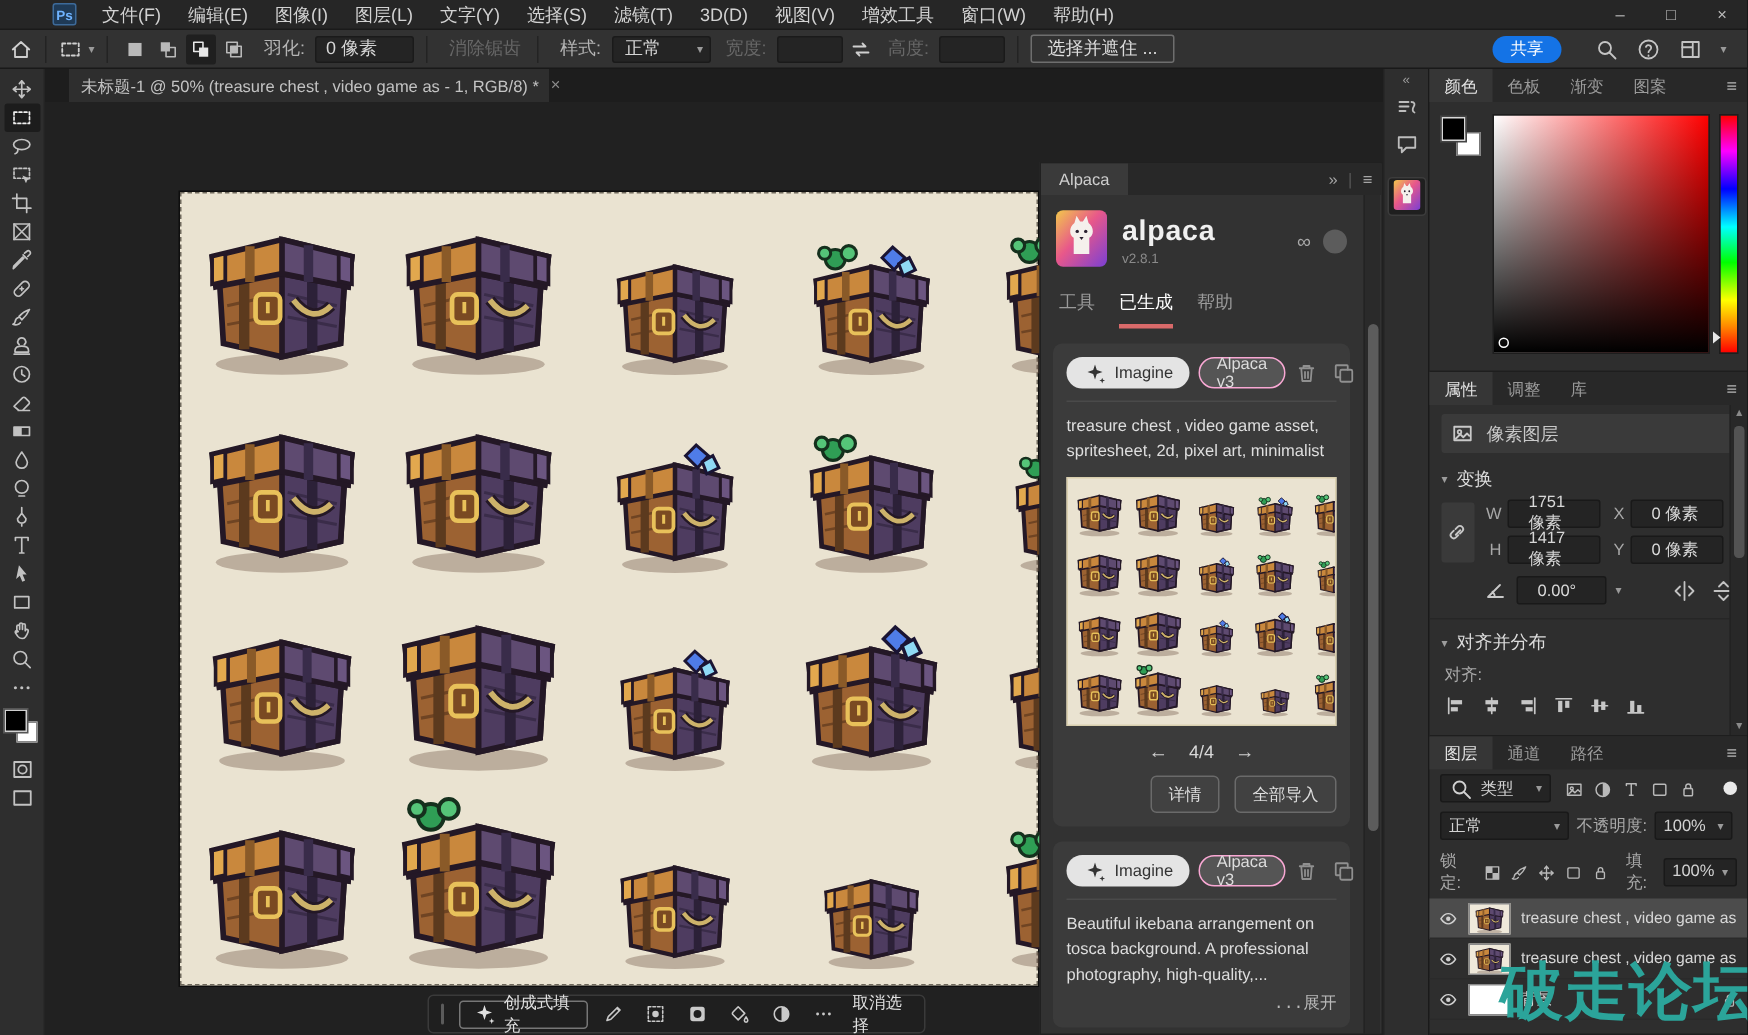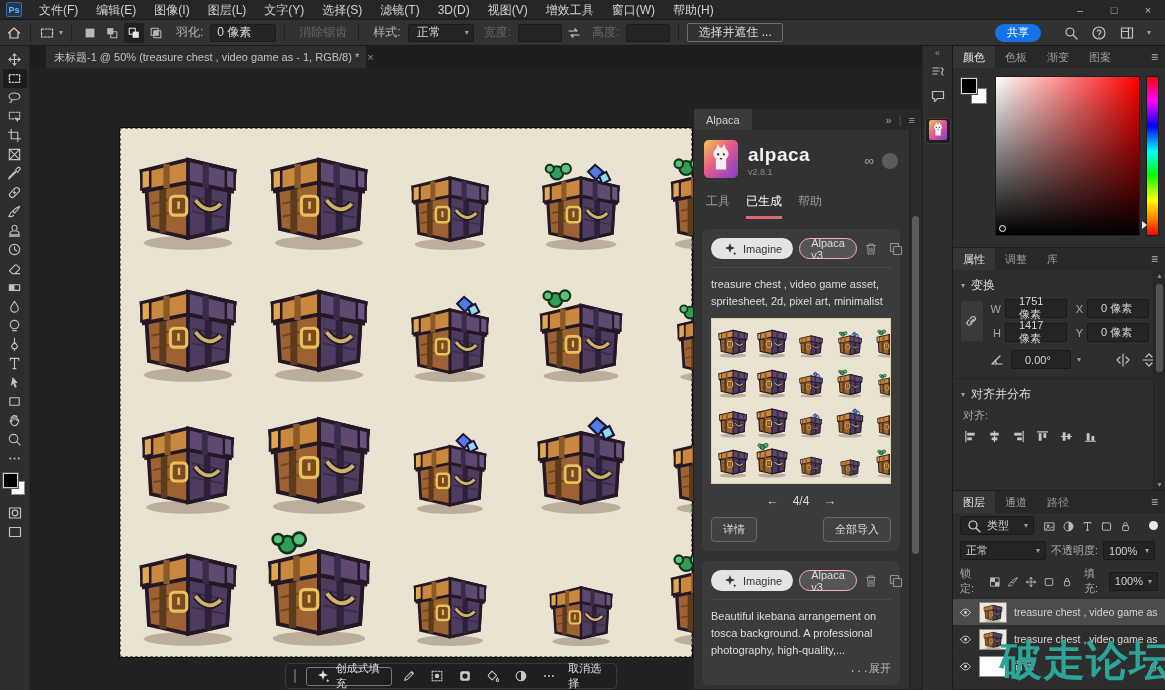--- a/index.html
+++ b/index.html
@@ -3,21 +3,21 @@
 <meta charset="utf-8">
 <style>
   *{margin:0;padding:0;box-sizing:border-box;}
   html,body{background:#111;}
   .app{position:relative;width:1165px;height:690px;background:#212121;overflow:hidden;
        font-family:"Liberation Sans","DejaVu Sans",sans-serif;font-size:12px;color:#c9c9c9;
        -webkit-font-smoothing:antialiased;}
   .ic{display:inline-block;vertical-align:middle;}
   
   #menubar{position:absolute;left:0;top:0;width:1165px;height:20px;background:#262626;
-           display:flex;align-items:center;border-bottom:1px solid #1a1a1a;}
+           display:flex;align-items:center;border-bottom:1px solid #1a1a1a;padding-left:29px;}
   .ps-logo{width:16px;height:15px;margin:0 8px 0 6px;background:#1f3a56;color:#6fb3ff;border:1px solid #3d6a99;
            font-size:9px;font-weight:bold;display:flex;align-items:center;justify-content:center;border-radius:2px;}
   .menu-item{padding:0 9px;height:20px;line-height:20px;color:#d2d2d2;font-size:12px;cursor:default;}
   #win-controls{margin-left:auto;display:flex;height:20px;}
   .winbtn{width:34px;height:20px;display:flex;align-items:center;justify-content:center;color:#bbb;font-size:11px;}
   
   #optionsbar{position:absolute;left:0;top:20px;width:1165px;height:26px;background:#323232;
               display:flex;align-items:center;border-bottom:1px solid #191919;gap:4px;padding:0 6px;}
   .osep{width:1px;height:18px;background:#232323;margin:0 4px;}
   .obtn{display:flex;align-items:center;color:#cfcfcf;}
@@ -83,21 +83,21 @@
   .pill-row{display:flex;align-items:center;gap:6px;}
   .pill{border-radius:11px;height:21px;display:flex;align-items:center;padding:0 11px;font-size:11px;}
   .pill.light{background:#e4e4e4;color:#333;gap:5px;}
   .pill.dark{background:#555;color:#ddd;border:1px solid #f9a8d4;}
   .pill-row .ric{margin-left:auto;display:flex;gap:9px;color:#909090;}
   .card hr{border:none;border-top:1px solid #4a4a4a;margin:8px 0;}
   .prompt{color:#dedede;font-size:11px;line-height:1.55;}
   .thumb-wrap{margin-top:8px;background:#eae3d1;border:1px solid #d9cfae;position:relative;height:166px;overflow:hidden;}
   .pag{display:flex;align-items:center;justify-content:center;gap:14px;margin-top:9px;color:#d8d8d8;font-size:12px;}
   .pag .arrow{font-size:13px;color:#cfcfcf;}
-  .card-btns{display:flex;justify-content:space-between;gap:10px;margin-top:9px;}
+  .card-btns{display:flex;justify-content:flex-end;gap:10px;margin-top:9px;}
   .cbtn{border:1px solid #6a6a6a;border-radius:4px;padding:4px 11px;color:#dedede;font-size:11px;background:#414141;}
   .expand{color:#b9b9b9;text-align:right;font-size:11px;margin-top:2px;font-family:Liberation Mono, monospace;}
   
   #dock{position:absolute;left:922px;top:46px;width:30px;height:644px;background:#2e2e2e;border-left:1px solid #232323;
         display:flex;flex-direction:column;align-items:center;}
   #dock .cc{color:#9a9a9a;font-size:9px;height:14px;line-height:14px;}
   .dock-ic{width:24px;height:24px;display:flex;align-items:center;justify-content:center;color:#bdbdbd;}
   .dock-tile{width:26px;height:26px;border-radius:3px;background:#1f1f1f;display:flex;align-items:center;
              justify-content:center;margin-top:10px;border:1px solid #3c3c3c;}
   
@@ -1660,20 +1660,30 @@
       </div>
     </div>
 
     <div class="panel" style="height:243px;position:relative;">
       <div class="ptabs" id="prop-tabs">
           <span class="ptab active">属性</span>
           <span class="ptab">调整</span>
           <span class="ptab">库</span>
           <span class="menu">≡</span>
         </div>
+      <div class="layer-type">
+        <span><svg class="ic" width="16" height="16" viewBox="0 0 16 16">
+              <g fill="none" stroke="currentColor" stroke-width="1.2" stroke-linecap="round" stroke-linejoin="round">
+                <rect x="2.5" y="3.5" width="11" height="9"></rect>
+                <circle cx="6" cy="7" r="1.2"></circle>
+                <path d="m3.5 11.5 3-3 2 2L11 8l1.5 1.5"></path>
+              </g>
+            </svg></span>
+        <span>像素图层</span>
+      </div>
       <div class="sec-h">
           <span class="tri">▾</span>
           <span>变换</span>
         </div>
       <div class="tf-grid">
         <div class="chainbox">
             <svg class="ic" width="16" height="16" viewBox="0 0 16 16">
               <g fill="none" stroke="currentColor" stroke-width="1.2" stroke-linecap="round" stroke-linejoin="round">
                 <path d="M6.5 9.5l3-3M5.2 6.8 3.7 8.3a2.1 2.1 0 0 0 3 3l1.5-1.5M9.3 8.7l1.5-1.5a2.1 2.1 0 0 0-3-3L6.3 5.7"></path>
               </g>

